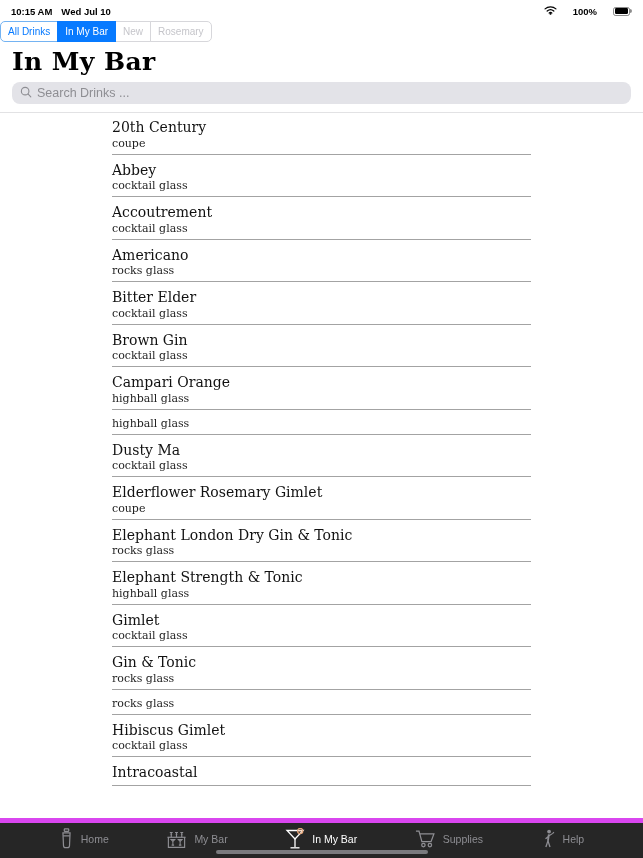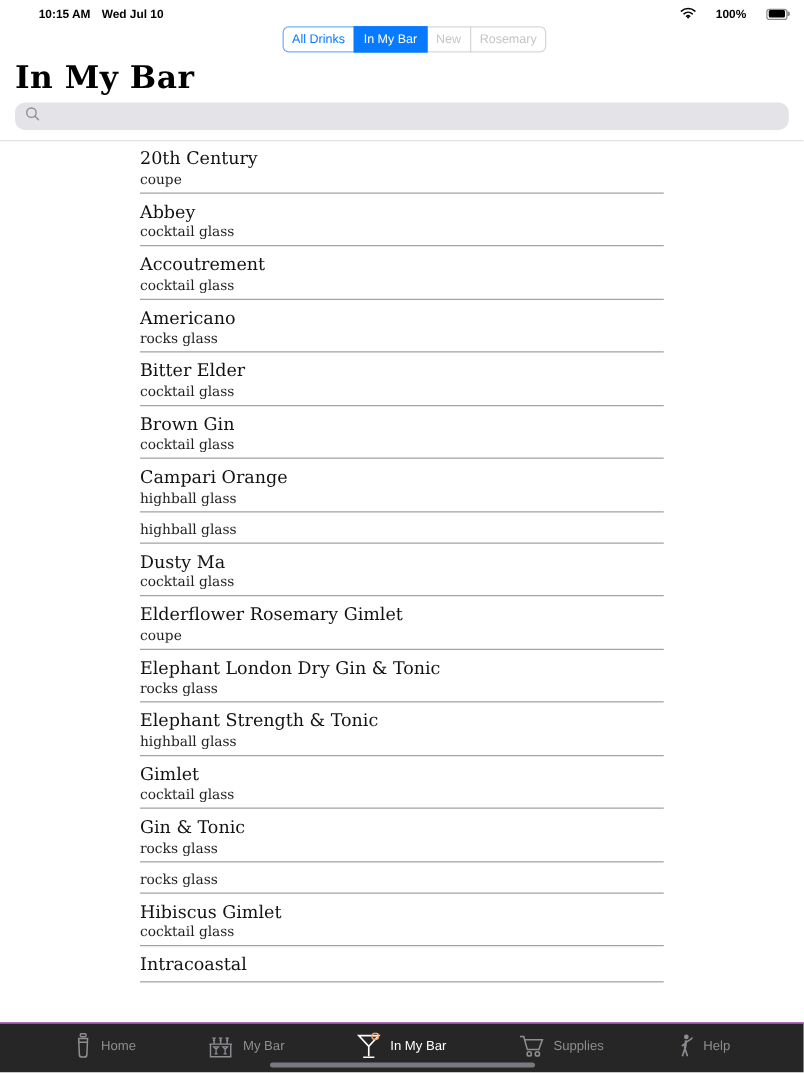--- a/index.html
+++ b/index.html
@@ -7,31 +7,31 @@
   body {
     position: relative; overflow: hidden; background: #fff;
     font-family: "Liberation Sans", sans-serif; color: #000;
   }
   
   .status-bar {
     height: 20px; display: flex; align-items: center;
     justify-content: space-between; padding: 2px 11px 0;
     font-size: 9.5px; font-weight: 700; color: #000;
   }
-  .sb-left { display: flex; gap: 9px; margin-left: 20px; }
+  .sb-left { display: flex; gap: 9px; }
   .sb-right { display: flex; align-items: center; gap: 16px; }
   .batt { position: relative; width: 19px; height: 9px; }
   .batt .shell { position:absolute; left:0; top:0; width:16.5px; height:9px;
     border:1px solid rgba(0,0,0,.45); border-radius:2.5px; }
   .batt .fill { position:absolute; left:1.5px; top:1.5px; width:13.5px; height:6px;
     border-radius:1.2px; background:#000; }
   .batt .tip { position:absolute; right:0; top:2.8px; width:1.6px; height:3.4px;
     background:rgba(0,0,0,.45); border-radius:0 2px 2px 0; }
   
-  .seg-wrap { height: 22px; display: flex; justify-content: center; align-items: center; padding-left: 20px; }
+  .seg-wrap { height: 22px; display: flex; align-items: center; }
   .seg { display: flex; height: 21px; font-size: 10px; }
   .seg-item {
     display: flex; align-items: center; padding: 0 7px; background: #fff;
     border: 1px solid #74b3f2; color: #077aff; margin-left: -1px; cursor: default;
     white-space: nowrap;
   }
   .seg-item:first-child { border-radius: 5px 0 0 5px; margin-left: 0; }
   .seg-item:last-child { border-radius: 0 5px 5px 0; }
   .seg-item.selected { background: #077aff; border-color: #077aff; color: #fff; position: relative; z-index: 1; }
   .seg-item.disabled { color: #c5c5ca; border-color: #d7d7db; }
@@ -52,21 +52,21 @@
   .search-wrap input::placeholder { color: #8e8e93; }
   .header-divider { margin-top: 8px; border-bottom: 1px solid #e2e2e4; }
   
   .drink-list { position: absolute; top: 112px; left: 0; right: 0; bottom: 40px; overflow: hidden; }
   .drink-row { margin: 0 112px; padding: 7px 0 3px; border-bottom: 1px solid #a3a3a3; cursor: default; }
   .drink-name { font-family: "DejaVu Serif", serif; font-size: 14px; line-height: 17.5px; color: #121212; }
   .drink-glass { font-family: "DejaVu Serif", serif; font-size: 11px; line-height: 14px; color: #1e1e1e; }
   
   .tab-bar {
     position: absolute; left: 0; right: 0; bottom: 0; height: 40px;
-    background: #262626; border-top: 1px solid #d946ef;
+    background: #262626; border-top: 5px solid #d946ef;
     display: flex; align-items: center; justify-content: space-around;
     padding: 0 30px 4px;
   }
   .tab { display: flex; align-items: center; gap: 7px; color: #8e8e93; font-size: 10.5px; cursor: default; }
   .tab.active { color: #fff; }
   .tab svg { display: block; }
   .home-indicator {
     position: absolute; left: 50%; bottom: 4px; transform: translateX(-50%);
     width: 212px; height: 4px; border-radius: 2px; background: #7a7a7e;
   }
@@ -107,20 +107,21 @@
 </div>
 
 <h1 class="page-title">In My Bar</h1>
 <div class="search-wrap">
   <span>
     <svg width="12" height="12" viewBox="0 0 14 14" fill="none">
       <circle cx="6" cy="6" r="4.4" stroke="#8e8e93" stroke-width="1.3"></circle>
       <path d="M9.3 9.3 L12.6 12.6" stroke="#8e8e93" stroke-width="1.3" stroke-linecap="round"></path>
     </svg>
   </span>
+  <input type="text" placeholder="Search Drinks ..." style="">
 </div>
 <div class="header-divider"></div>
 
 <div class="drink-list">
   <div class="drink-row">
     <div class="drink-name">20th Century</div>
     <div class="drink-glass">coupe</div>
   </div>
 
   <div class="drink-row">

